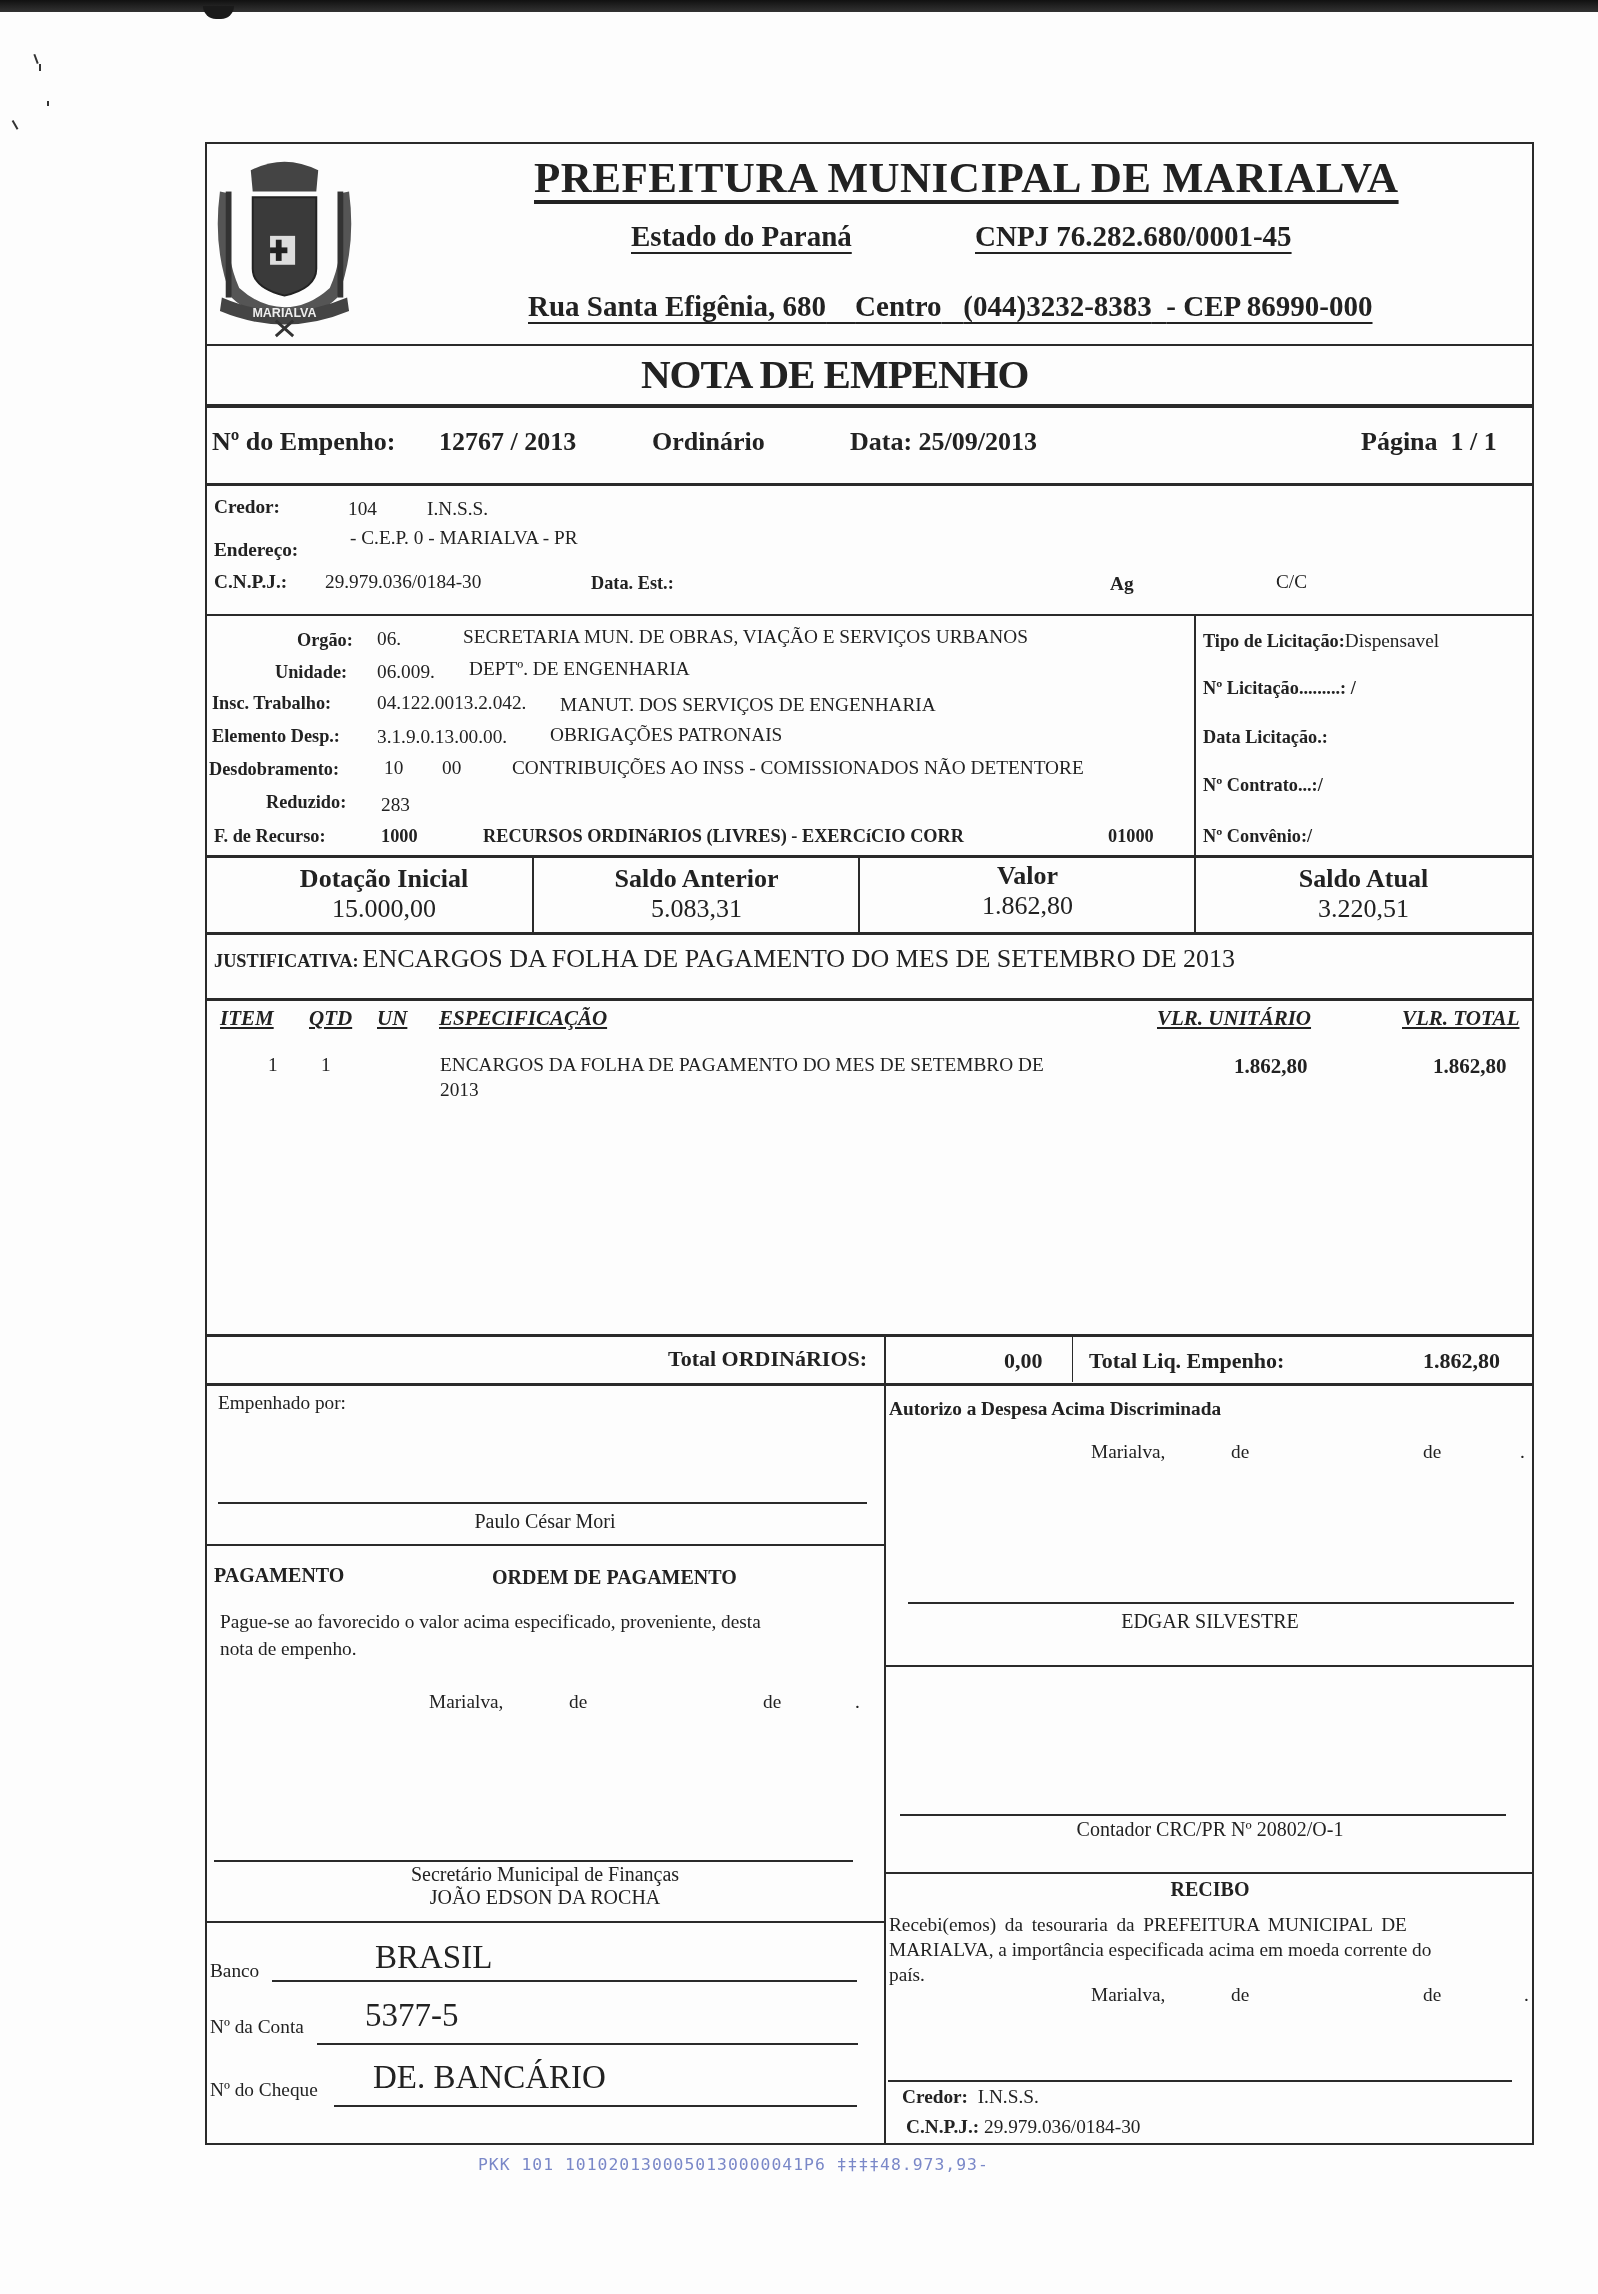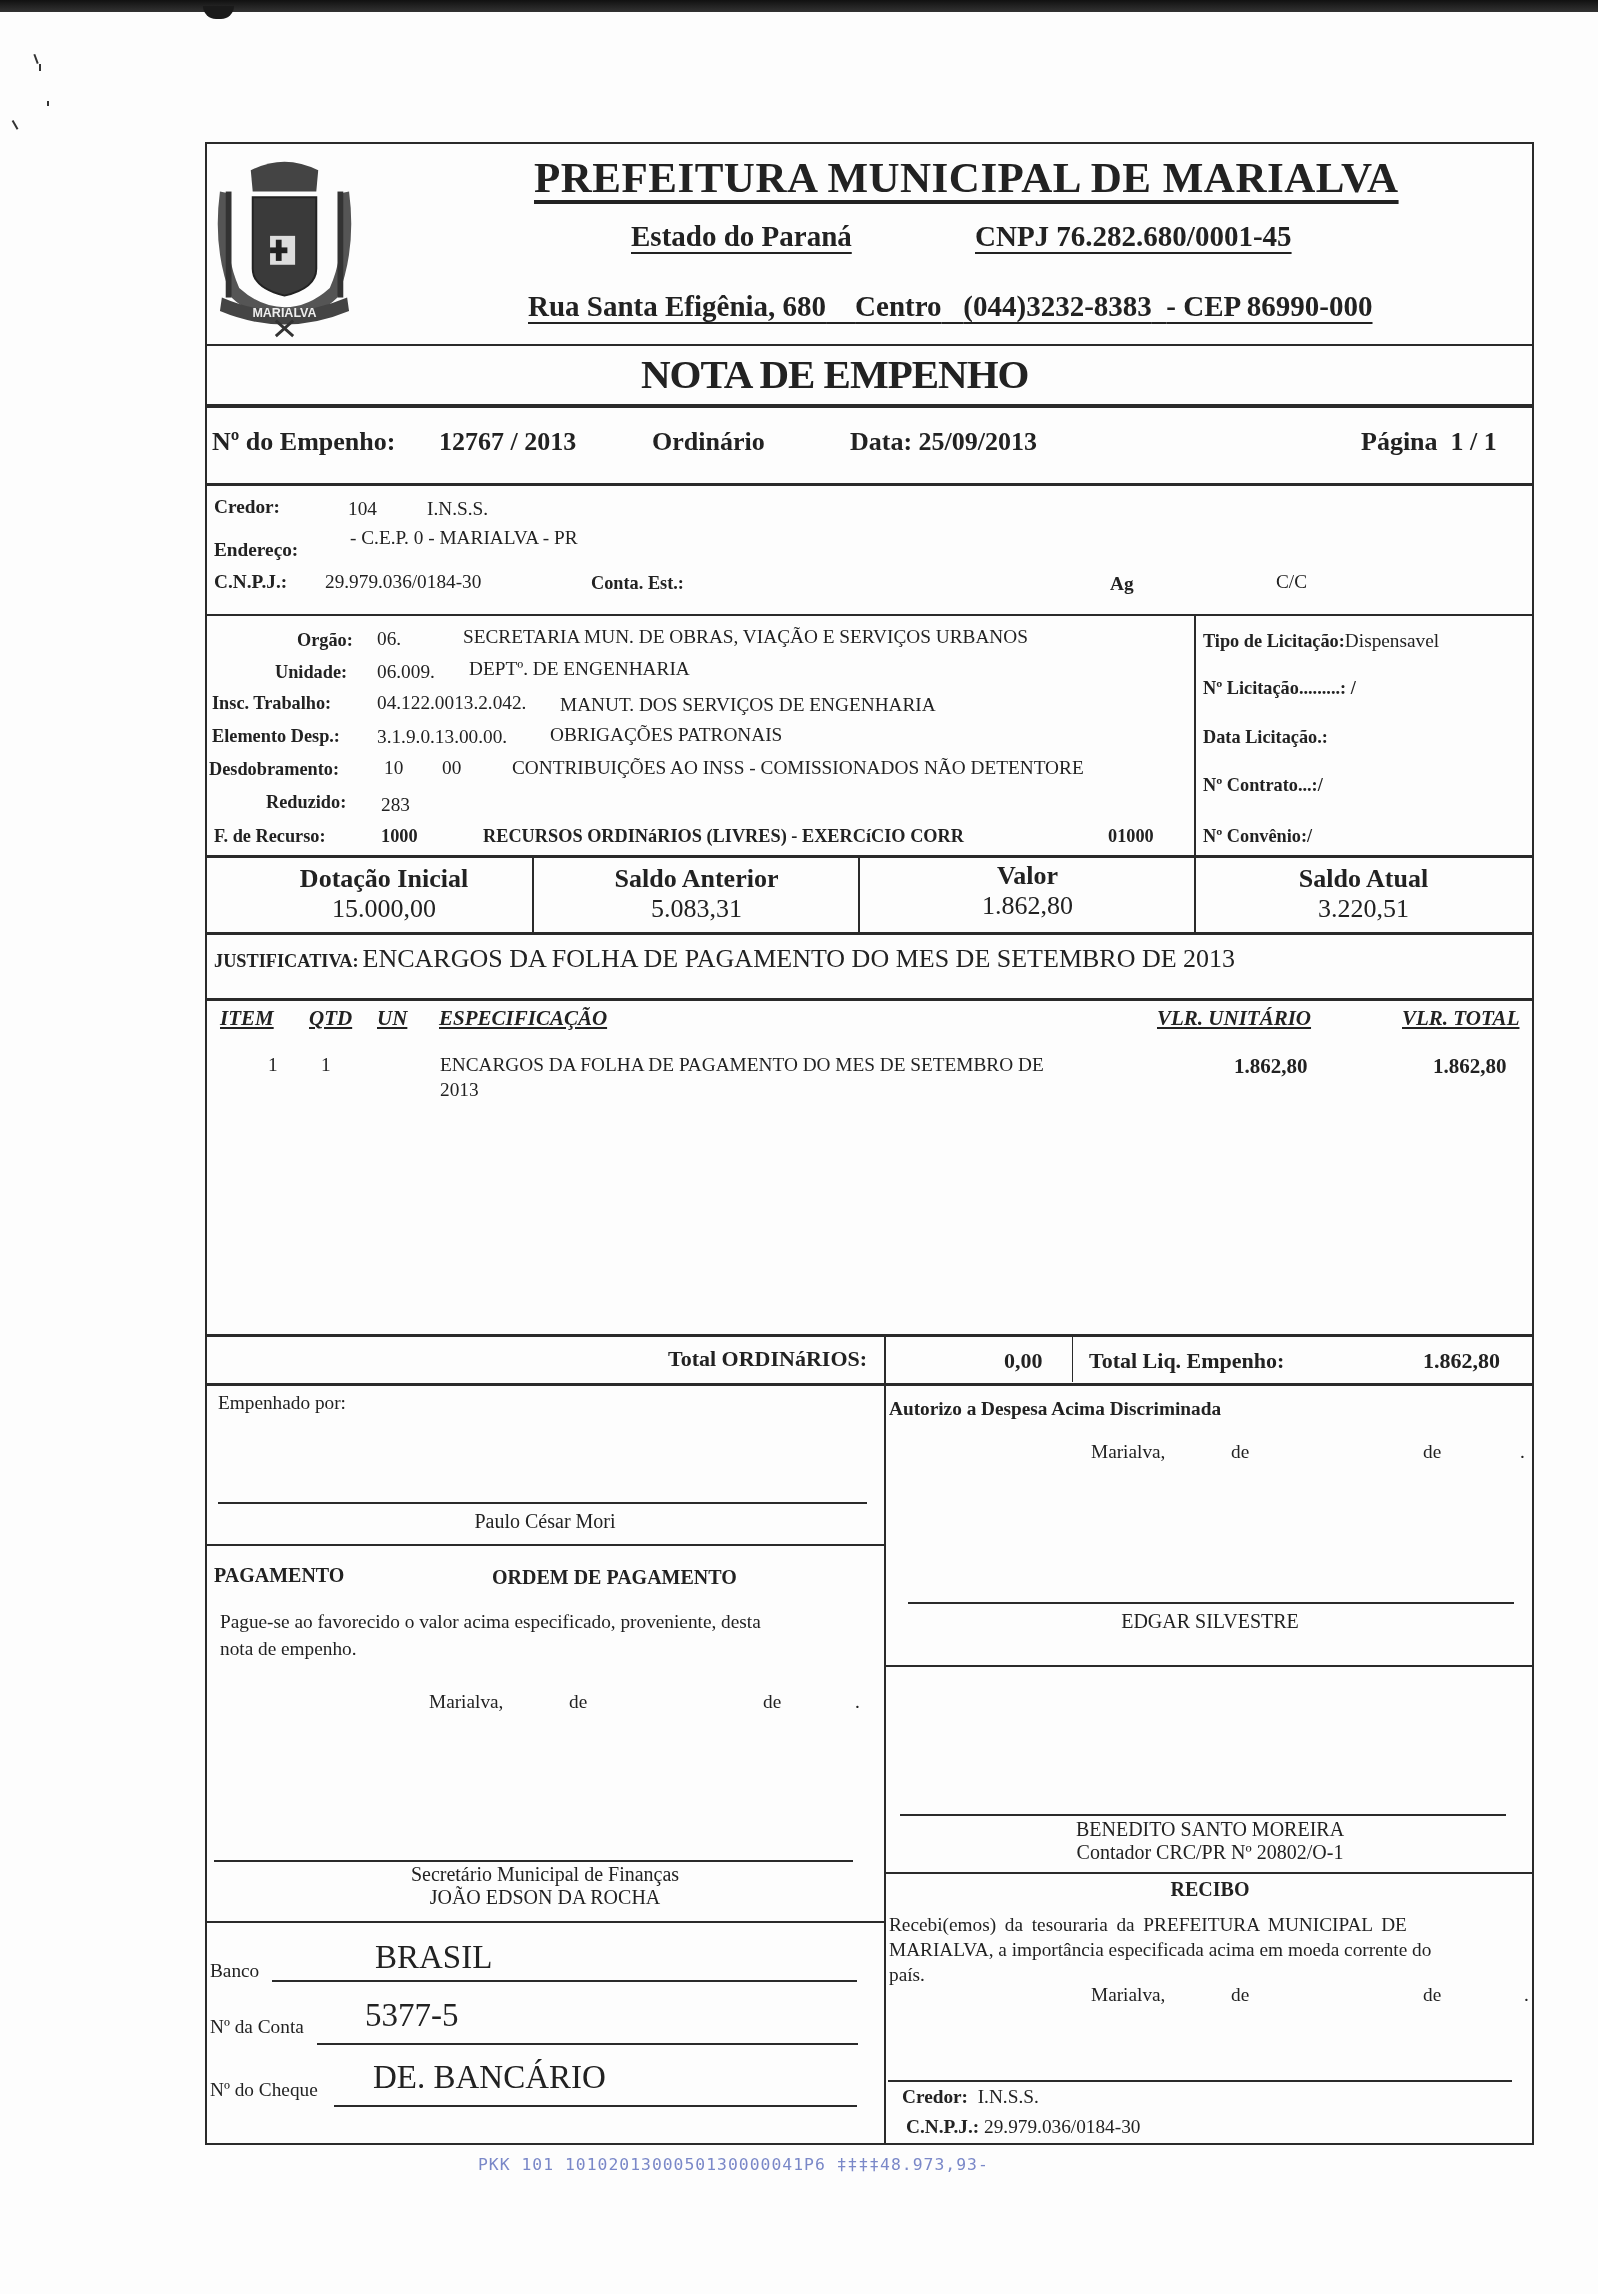--- a/index.html
+++ b/index.html
@@ -71,21 +71,21 @@
 <div class="t hdr" style="left:1361px;top:427px;"><span>Página</span>&nbsp;&nbsp;<span>1 / 1</span></div>
 <div class="hline" style="left:205px;width:1329px;top:483px;border-top-width:3.9px;"></div>
 
 <div class="t lbl" style="left:214px;top:496px;font-size:19.3px;">Credor:</div>
 <div class="t val" style="left:348px;top:498px;">104</div>
 <div class="t val" style="left:427px;top:498px;">I.N.S.S.</div>
 <div class="t lbl" style="left:214px;top:539px;font-size:19.3px;">Endereço:</div>
 <div class="t val" style="left:350px;top:527px;">- C.E.P. 0 - MARIALVA - PR</div>
 <div class="t lbl" style="left:214px;top:571px;font-size:19.3px;">C.N.P.J.:</div>
 <div class="t val" style="left:325px;top:571px;">29.979.036/0184-30</div>
-<div class="t lbl" style="left:591px;top:573px;">Conta. Est.:</div>
+<div class="t lbl" style="left:591px;top:573px;">Data. Est.:</div>
 <div class="t lbl" style="left:1110px;top:573px;font-size:19.3px;">Ag</div>
 <div class="t val" style="left:1276px;top:571px;">C/C</div>
 <div class="hline" style="left:205px;width:1329px;top:614px;"></div>
 
 <div class="vline" style="left:1194px;top:614px;height:242px;"></div>
 <div class="t lbl" style="left:297px;top:630px;">Orgão:</div>
 <div class="t val" style="left:377px;top:628px;">06.</div>
 <div class="t val" style="left:463px;top:626px;">SECRETARIA MUN. DE OBRAS, VIAÇÃO E SERVIÇOS URBANOS</div>
 
 <div class="t lbl" style="left:275px;top:662px;">Unidade:</div>
@@ -200,21 +200,20 @@
 <div class="t val" style="left:855px;top:1691px;">.</div>
 <div class="hline" style="left:214px;width:639px;top:1860px;"></div>
 <div class="ab sig" style="left:205px;width:680px;top:1863px;">
   <div>Secretário Municipal de Finanças</div>
   <div>JOÃO EDSON DA ROCHA</div>
 </div>
 <div class="hline" style="left:205px;width:680px;top:1921px;"></div>
 
 <div class="hline" style="left:900px;width:606px;top:1814px;"></div>
 <div class="ab sig" style="left:887px;width:646px;top:1818px;">
-  <div>BENEDITO SANTO MOREIRA</div>
   <div>Contador CRC/PR Nº 20802/O-1</div>
 </div>
 <div class="hline" style="left:884px;width:649px;top:1872px;"></div>
 
 <div class="t val" style="left:210px;top:1960px;">Banco</div>
 <div class="t" style="left:375px;top:1939px;font-size:33px;">BRASIL</div>
 <div class="hline" style="left:272px;width:585px;top:1980px;"></div>
 <div class="t val" style="left:210px;top:2016px;">Nº da Conta</div>
 <div class="t" style="left:365px;top:1997px;font-size:33px;">5377-5</div>
 <div class="hline" style="left:317px;width:541px;top:2043px;"></div>

